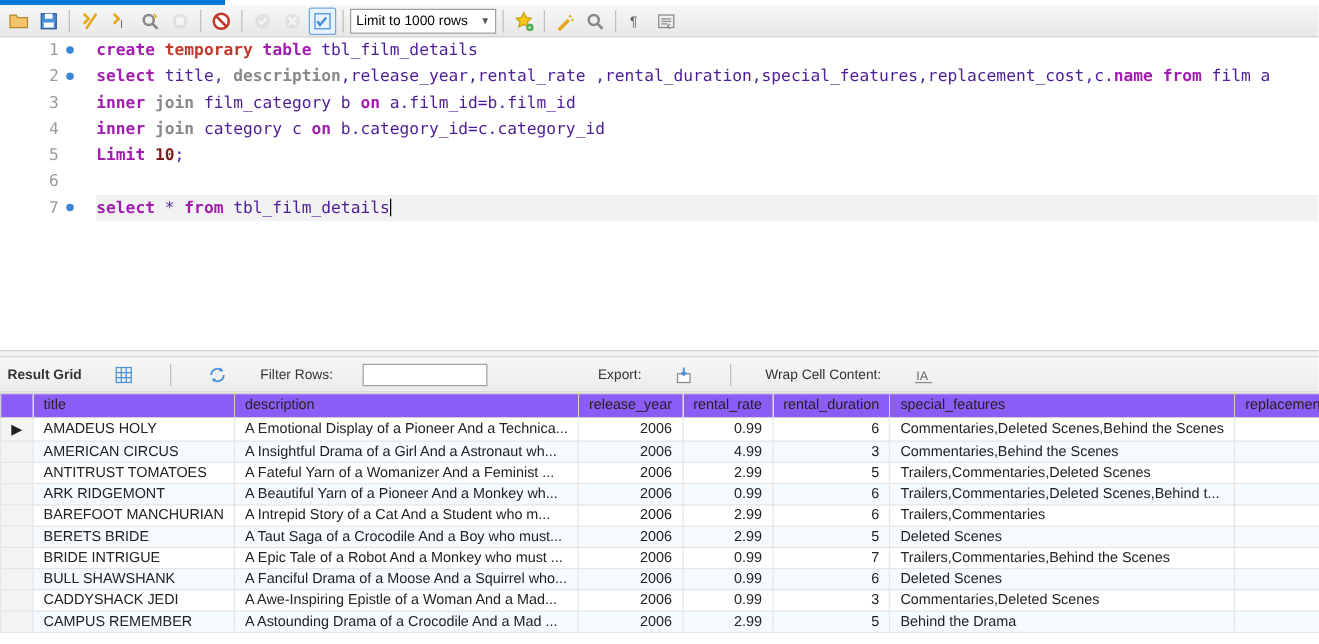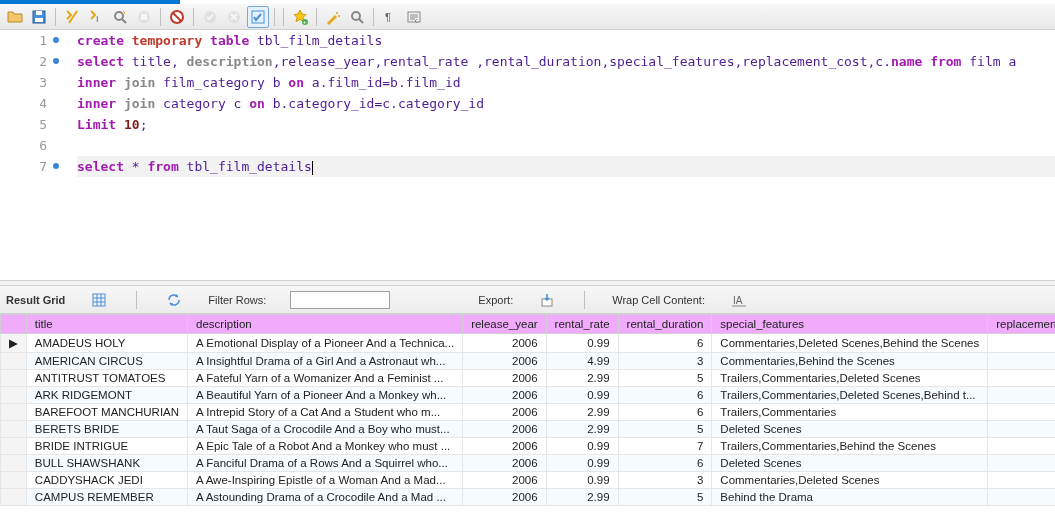--- a/index.html
+++ b/index.html
@@ -30,21 +30,21 @@
 
 .divider { height: 6px; background: #f3f3f3; border-top: 1px solid #d0d0d0; border-bottom: 1px solid #d0d0d0; }
 
 .results-toolbar { height: 28px; background: linear-gradient(#f7f7f7, #ececec); border-bottom: 1px solid #cfcfcf; display: flex; align-items: center; padding: 0 6px; gap: 24px; font-size: 11px; }
 .results-toolbar .label { font-weight: normal; color: #333; }
 .results-toolbar input[type=text] { height: 18px; width: 100px; border: 1px solid #a0a0a0; padding: 0 4px; font-size: 11px; }
 .results-toolbar .rtbtn { width: 20px; height: 20px; display:flex; align-items:center; justify-content:center; border:1px solid transparent; cursor:pointer; }
 
 .grid-wrap { flex: 1; overflow: auto; }
 table.grid { border-collapse: collapse; width: 100%; font-size: 11.5px; }
-table.grid th { text-align: left; font-weight: normal; background: #f0abfc; border: 1px solid #d0d0d0; padding: 3px 8px; color: #222; position: sticky; top:0; }
+table.grid th { text-align: left; font-weight: normal; background: #8b5cf6; border: 1px solid #d0d0d0; padding: 3px 8px; color: #222; position: sticky; top:0; }
 table.grid td { border: 1px solid #e6e6e6; padding: 2px 8px; white-space: nowrap; color: #222; }
 table.grid td.num-c, table.grid th.num-c { text-align: right; }
 table.grid tbody tr:nth-child(odd) { background: #fff; }
 table.grid tbody tr:nth-child(even) { background: #f6fbff; }
 .rowhdr { width: 16px; background: #f4f4f4; border:1px solid #d0d0d0; text-align:center; color:#666; }
 </style>
 </head>
 <body>
 
 <div class="topbar-accent"></div>
@@ -107,20 +107,24 @@
         <path d="M5 5l6 6M11 5l-6 6" stroke="#fff" stroke-width="2"></path>
       </svg>
     </div>
   <div class="tbtn" style="border:1px solid #7aa7d9;background:#e5f3ff">
       <svg viewBox="0 0 16 16">
         <rect x="2" y="2" width="12" height="12" fill="none" stroke="#4a90d9"></rect>
         <path d="M4 8l2 3 5-6" stroke="#4a90d9" fill="none" stroke-width="2"></path>
       </svg>
     </div>
   <div class="sep"></div>
+  <div class="limit-combo">
+    <span>Limit to 1000 rows</span>
+    <span class="caret">▼</span>
+  </div>
   <div class="sep"></div>
   <div class="tbtn">
       <svg viewBox="0 0 16 16">
         <path d="M8 1l2 4 4 .5-3 3 1 4-4-2-4 2 1-4-3-3 4-.5z" fill="#f5c518" stroke="#c9a00e"></path>
         <circle cx="13" cy="13" r="3" fill="#4caf50"></circle>
         <text x="11" y="15" font-size="6" fill="#fff">+</text>
       </svg>
     </div>
   <div class="sep"></div>
   <div class="tbtn">
@@ -286,21 +290,21 @@
           <td>A Epic Tale of a Robot And a Monkey who must ...</td>
           <td class="num-c">2006</td>
           <td class="num-c">0.99</td>
           <td class="num-c">7</td>
           <td>Trailers,Commentaries,Behind the Scenes</td>
           <td class="num-c">24.99</td>
         </tr>
         <tr>
           <td class="rowhdr"></td>
           <td>BULL SHAWSHANK</td>
-          <td>A Fanciful Drama of a Rows And a Squirrel who...</td>
+          <td>A Fanciful Drama of a Moose And a Squirrel who...</td>
           <td class="num-c">2006</td>
           <td class="num-c">0.99</td>
           <td class="num-c">6</td>
           <td>Deleted Scenes</td>
           <td class="num-c">21.99</td>
         </tr>
         <tr>
           <td class="rowhdr"></td>
           <td>CADDYSHACK JEDI</td>
           <td>A Awe-Inspiring Epistle of a Woman And a Mad...</td>

